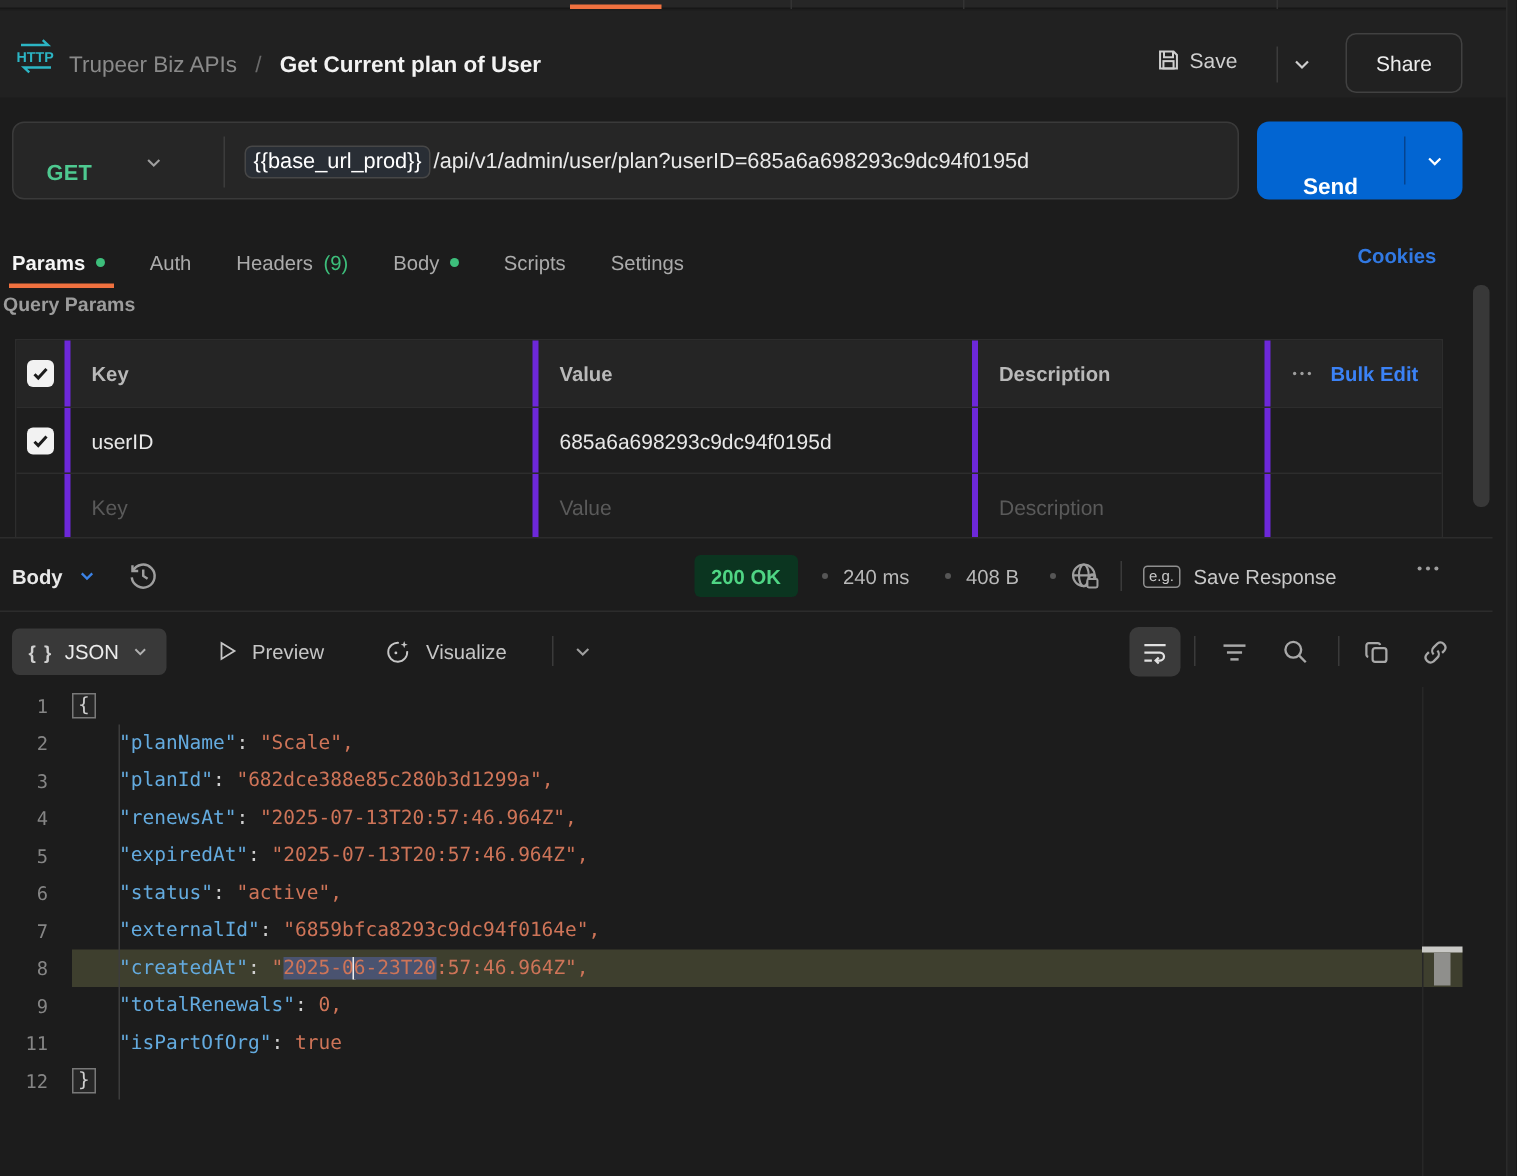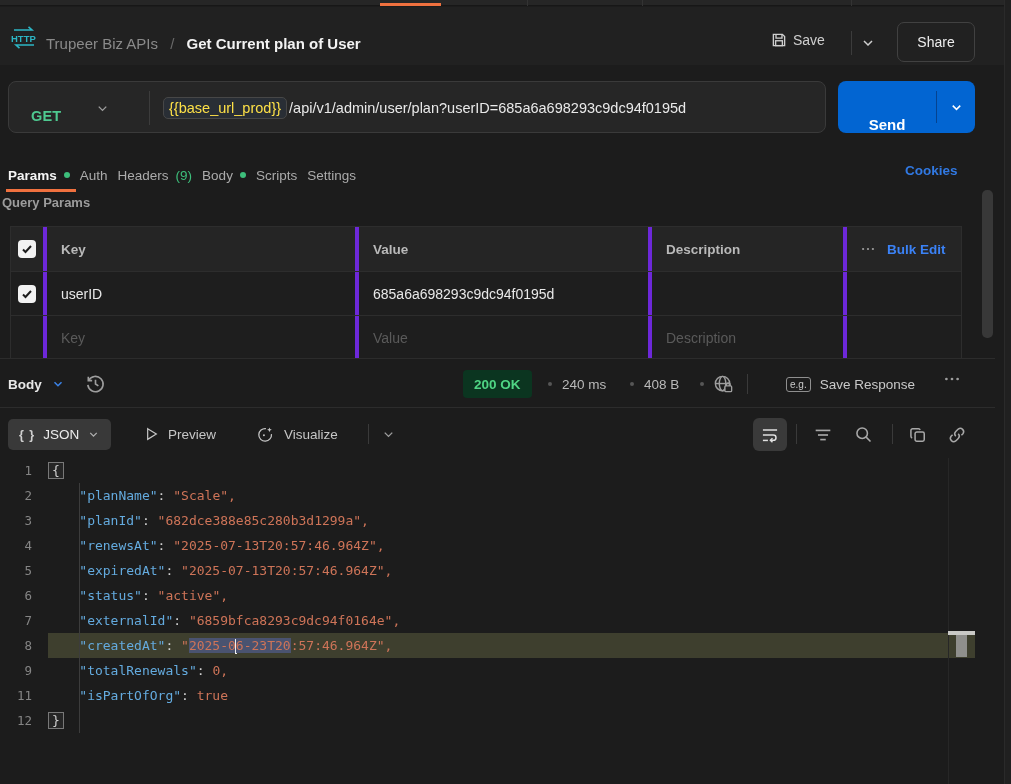--- a/index.html
+++ b/index.html
@@ -23,29 +23,29 @@
   .hdr-vdiv { position:absolute; left:851px; top:24px; width:1px; height:24px; background:#3c3c3c; }
   .save-chevron { position:absolute; left:860px; top:28px; }
   .share-btn { position:absolute; left:897px; top:15px; width:78px; height:40px; border:1px solid #414141; border-radius:7px; display:flex; align-items:center; justify-content:center; color:#ededed; font-size:14px; background:transparent; cursor:pointer; }
 
   
   .url-box { position:absolute; left:8px; top:81px; width:818px; height:52px; background:#262626; border:1px solid #3a3a3a; border-radius:8px; display:flex; align-items:center; }
   .method { position:absolute; left:14px; top:0; height:52px; display:flex; align-items:center; gap:34px; padding-left:8px; cursor:pointer; }
   .method-label { color:#4ec990; font-weight:bold; font-size:14.5px; letter-spacing:.2px;margin-top:16px; }
   .method-vdiv { position:absolute; left:140px; top:9px; width:1px; height:34px; background:#3c3c3c; }
   .url-text { position:absolute; left:154px; top:0; height:52px; display:flex; align-items:center; font-size:14.5px; white-space:nowrap; }
-  .url-var { color:#fde047; background:rgba(74,144,226,0.08); border:1px solid #474747; border-radius:5px; padding:2px 5px; margin-right:2px; }
+  .url-var { color:#ffffff; background:rgba(74,144,226,0.08); border:1px solid #474747; border-radius:5px; padding:2px 5px; margin-right:2px; }
   .url-path { color:#e9e9e9; }
   .send-btn { position:absolute; left:838px; top:81px; width:137px; height:52px; background:#0265d2; border-radius:8px; display:flex; cursor:pointer; }
   .send-main { width:98px; display:flex; align-items:flex-end; justify-content:center; color:#fff; font-weight:bold; font-size:15px; }
   .send-vdiv { width:1px; height:32px; margin-top:10px; background:rgba(10,40,90,.55); }
   .send-arrow { flex:1; display:flex; align-items:center; justify-content:center; }
 
   
-  .req-tabs { position:absolute; left:8px; top:158px; height:34px; display:flex; align-items:center; gap:10px; font-size:13.5px; }
+  .req-tabs { position:absolute; left:8px; top:158px; height:34px; display:flex; align-items:center; gap:30px; font-size:13.5px; }
   .tab { position:relative; color:#ababab; display:flex; align-items:center; gap:7px; cursor:pointer; white-space:nowrap; }
   .tab.active { color:#f5f5f5; font-weight:bold; }
   .tab.active::after { content:""; position:absolute; left:-2px; right:-6px; bottom:-9px; height:2.5px; background:#f0713f; }
   .tab .dot { width:6px; height:6px; border-radius:3px; background:#3dbe7b; }
   .tab .count { color:#3dbe7b; }
   .cookies-link { position:absolute; left:905px; top:163px; color:#3179e3; font-weight:bold; font-size:13.5px; cursor:pointer; }
 
   .qp-title { position:absolute; left:2px; top:195px; font-size:13px; font-weight:bold; color:#9c9c9c; }
 
   
@@ -65,21 +65,21 @@
   
   .resp-meta { position:absolute; left:0; top:358px; width:995px; height:50px; border-top:1px solid #2c2c2c; border-bottom:1px solid #2c2c2c; background:#1c1c1c; }
   .resp-body-sel { position:absolute; left:8px; top:0; height:50px; display:flex; align-items:center; gap:9px; cursor:pointer; }
   .resp-body-label { color:#e8e8e8; font-weight:bold; font-size:13.5px; }
   .history-icon { position:absolute; left:84px; top:13px; cursor:pointer; }
   .status-badge { position:absolute; left:463px; top:11px; height:28px; padding:0 11px; background:#0b3520; border-radius:4px; display:flex; align-items:center; color:#4fd584; font-weight:bold; font-size:13.5px; }
   .sep-dot { position:absolute; top:23px; width:4px; height:4px; border-radius:2px; background:#565656; }
   .meta-text { position:absolute; top:0; height:50px; display:flex; align-items:center; color:#b9b9b9; font-size:13.5px; }
   .meta-vdiv { position:absolute; left:747px; top:15px; width:1px; height:20px; background:#3a3a3a; }
   .save-resp { position:absolute; left:762px; top:0; height:50px; display:flex; align-items:center; gap:9px; color:#c9c9c9; font-size:13.5px; cursor:pointer; }
-  .eg-box { border:1px solid #8f8f8f; border-radius:3px; font-size:10px; padding:1px 3px; color:#c9c9c9;margin-left:24px; }
+  .eg-box { border:1px solid #8f8f8f; border-radius:3px; font-size:10px; padding:1px 3px; color:#c9c9c9; }
   .meta-dots { position:absolute; left:944px; top:17px; cursor:pointer; }
 
   
   .resp-toolbar { position:absolute; left:0; top:410px; width:995px; height:48px; background:#1c1c1c; }
   .fmt-pill { position:absolute; left:8px; top:9px; height:31px; background:#393939; border-radius:5px; display:flex; align-items:center; gap:8px; padding:0 11px; cursor:pointer; }
   .fmt-braces { color:#d0d0d0; font-size:12.5px; font-weight:bold; letter-spacing:1px; }
   .fmt-label { color:#ececec; font-size:13.5px; }
   .tb-item { position:absolute; top:0; height:48px; display:flex; align-items:center; gap:9px; color:#c6c6c6; font-size:13.5px; cursor:pointer; }
   .tb-vdiv { position:absolute; top:14px; width:1px; height:20px; background:#3a3a3a; }
   .icon-btn { position:absolute; top:8px; width:34px; height:33px; display:flex; align-items:center; justify-content:center; border-radius:6px; cursor:pointer; }

